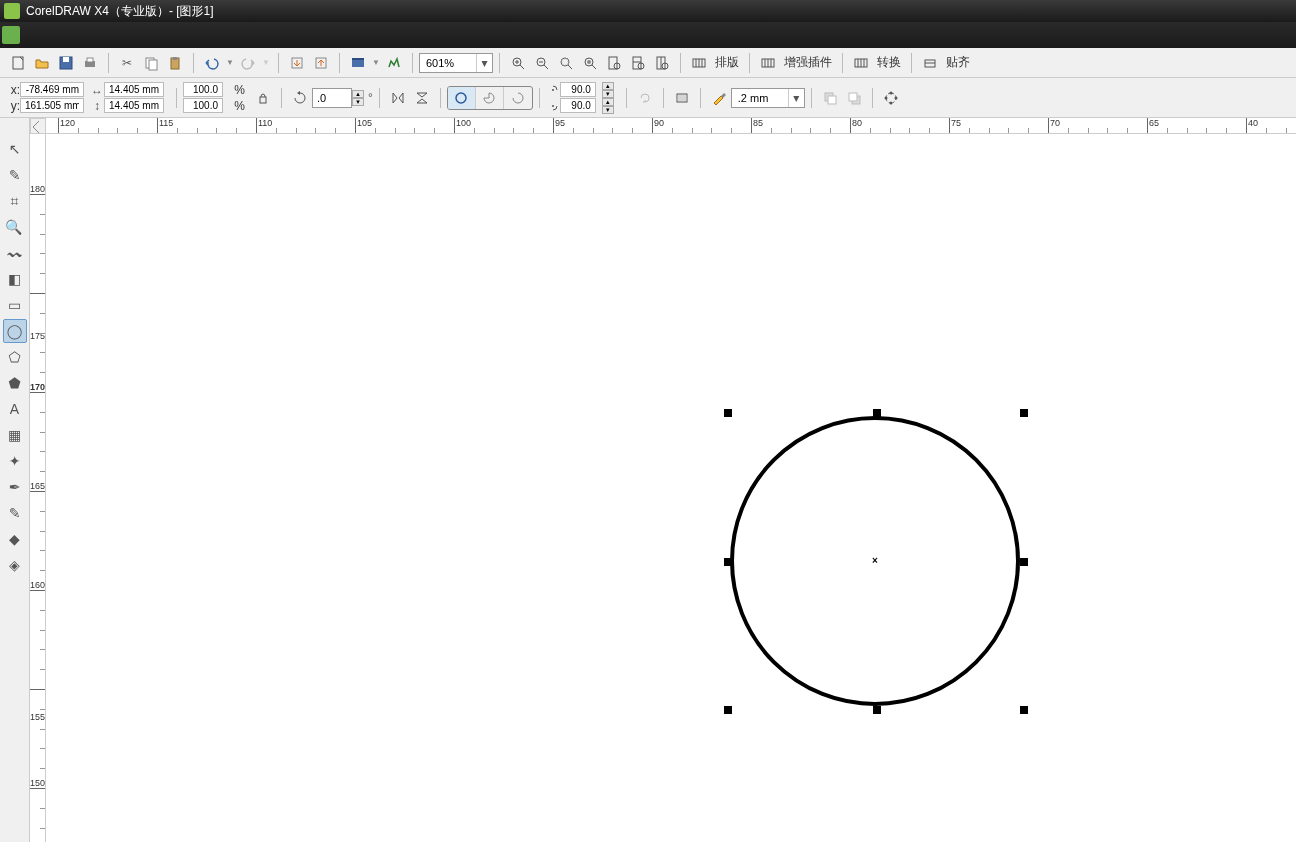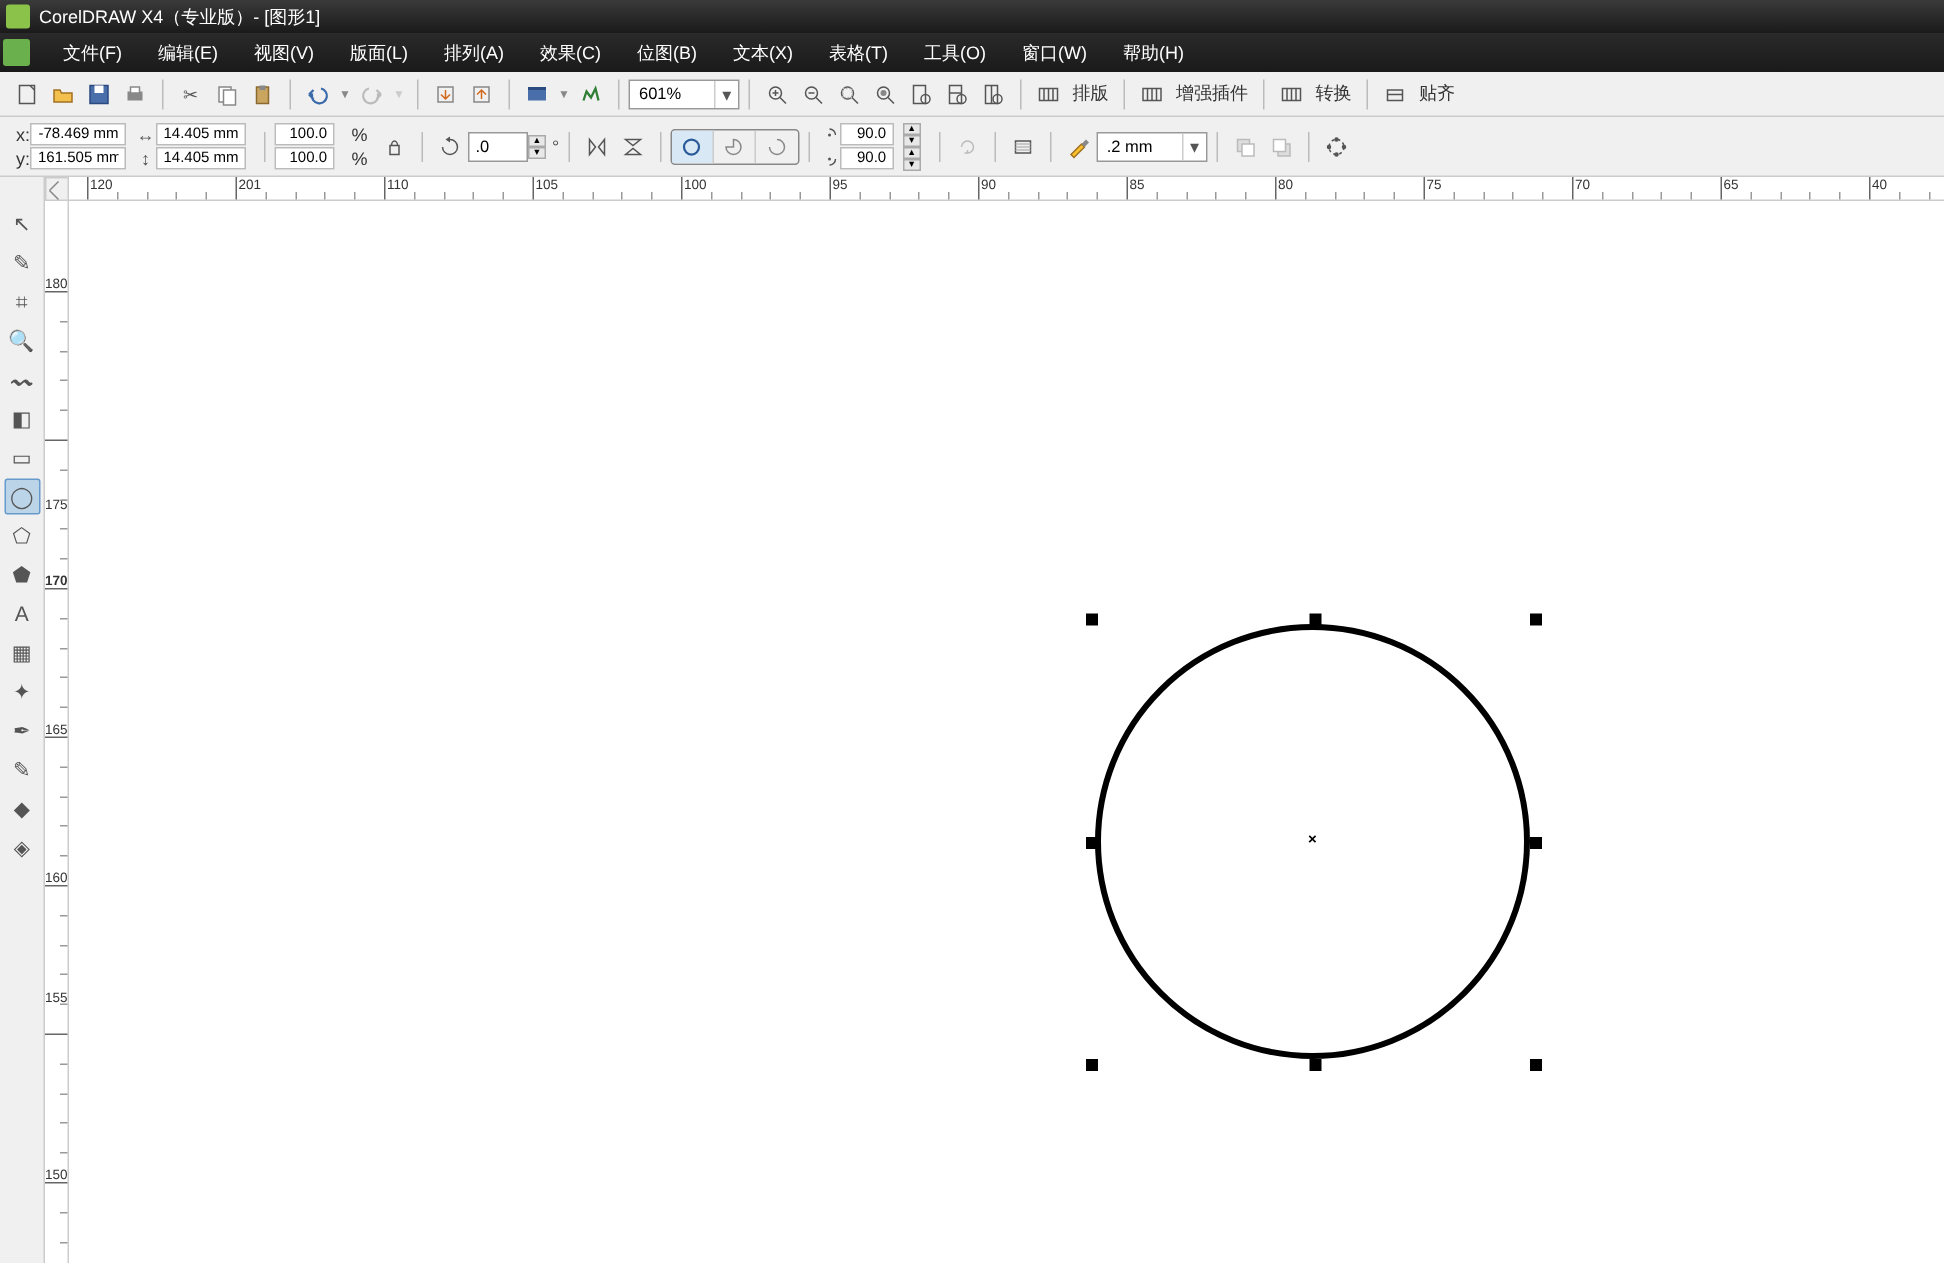--- a/index.html
+++ b/index.html
@@ -68,34 +68,20 @@
 </head>
 <body>
 
 <div class="title-bar">
   <div class="app-icon"></div>
   <span class="title-text">CorelDRAW X4（专业版）- [图形1]</span>
 </div>
 
 <div class="menu-bar">
   <div class="menu-icon"></div>
-  <div id="menu-items" style="display: flex;">
-      <div class="menu-item">文件(F)</div>
-      <div class="menu-item">编辑(E)</div>
-      <div class="menu-item">视图(V)</div>
-      <div class="menu-item">版面(L)</div>
-      <div class="menu-item">排列(A)</div>
-      <div class="menu-item">效果(C)</div>
-      <div class="menu-item">位图(B)</div>
-      <div class="menu-item">文本(X)</div>
-      <div class="menu-item">表格(T)</div>
-      <div class="menu-item">工具(O)</div>
-      <div class="menu-item">窗口(W)</div>
-      <div class="menu-item">帮助(H)</div>
-    </div>
 </div>
 
 <div class="toolbar">
   <div class="tb-btn">
       <svg width="16" height="16">
         <rect x="3" y="2" width="10" height="12" fill="none" stroke="#555"></rect>
         <path d="M10 2 L13 5" stroke="#555"></path>
       </svg>
     </div>
   <div class="tb-btn">
@@ -436,21 +422,21 @@
 </div>
 
 <div class="ruler-h" id="ruler-h">
     <div class="tick-major" style="left: 28px;"></div>
     <div class="tick-label" style="left: 28px;">120</div>
     <div class="tick-minor" style="left: 47.8px;"></div>
     <div class="tick-minor" style="left: 67.6px;"></div>
     <div class="tick-minor" style="left: 87.4px;"></div>
     <div class="tick-minor" style="left: 107.2px;"></div>
     <div class="tick-major" style="left: 127px;"></div>
-    <div class="tick-label" style="left: 127px;">201</div>
+    <div class="tick-label" style="left: 127px;">115</div>
     <div class="tick-minor" style="left: 146.8px;"></div>
     <div class="tick-minor" style="left: 166.6px;"></div>
     <div class="tick-minor" style="left: 186.4px;"></div>
     <div class="tick-minor" style="left: 206.2px;"></div>
     <div class="tick-major" style="left: 226px;"></div>
     <div class="tick-label" style="left: 226px;">110</div>
     <div class="tick-minor" style="left: 245.8px;"></div>
     <div class="tick-minor" style="left: 265.6px;"></div>
     <div class="tick-minor" style="left: 285.4px;"></div>
     <div class="tick-minor" style="left: 305.2px;"></div>
@@ -539,21 +525,21 @@
     <div class="tick-minor" style="top: 396.6px;"></div>
     <div class="tick-minor" style="top: 416.4px;"></div>
     <div class="tick-minor" style="top: 436.2px;"></div>
     <div class="tick-major" style="top: 456px;"></div>
     <div class="tick-label" style="top: 456px;">160</div>
     <div class="tick-minor" style="top: 475.8px;"></div>
     <div class="tick-minor" style="top: 495.6px;"></div>
     <div class="tick-minor" style="top: 515.4px;"></div>
     <div class="tick-minor" style="top: 535.2px;"></div>
     <div class="tick-major" style="top: 555px;"></div>
-    <div class="tick-label" style="top: 536px; text-align: right;">155</div>
+    <div class="tick-label" style="top: 588px; text-align: right;">155</div>
     <div class="tick-minor" style="top: 574.8px;"></div>
     <div class="tick-minor" style="top: 594.6px;"></div>
     <div class="tick-minor" style="top: 614.4px;"></div>
     <div class="tick-minor" style="top: 634.2px;"></div>
     <div class="tick-major" style="top: 654px;"></div>
     <div class="tick-label" style="top: 654px; text-align: center;">150</div>
     <div class="tick-minor" style="top: 673.8px;"></div>
     <div class="tick-minor" style="top: 693.6px;"></div>
   </div>
 

